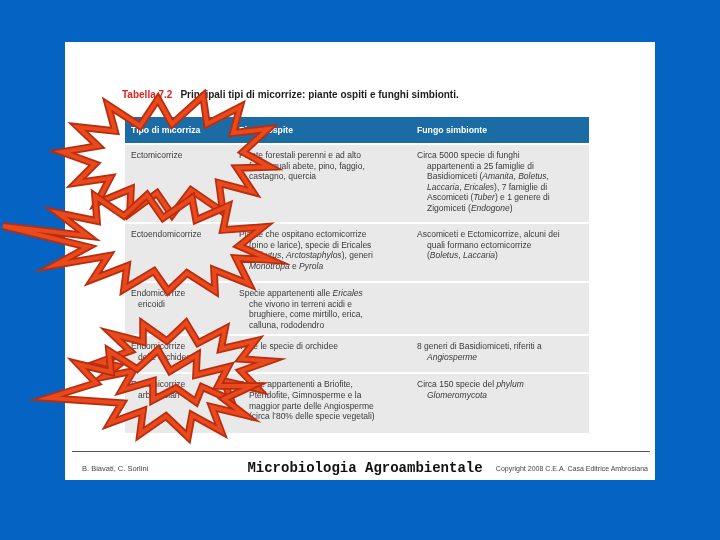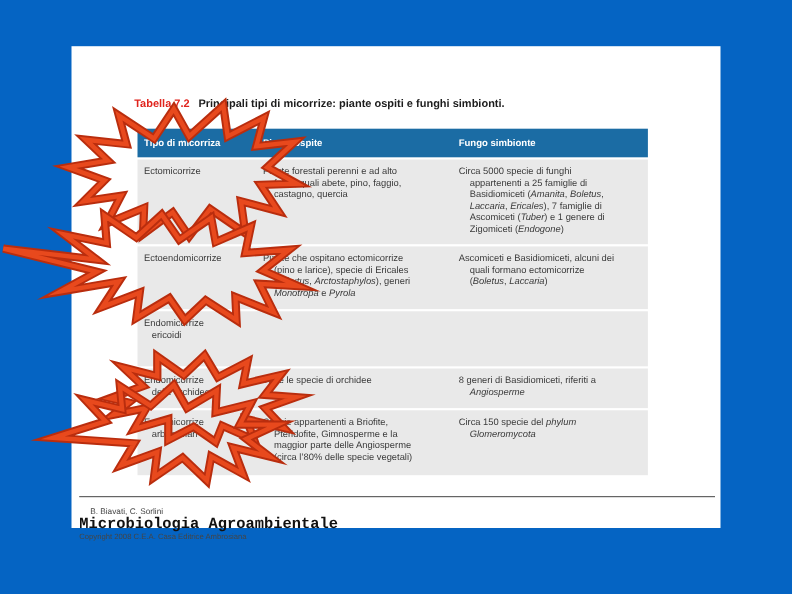--- a/index.html
+++ b/index.html
@@ -20,21 +20,21 @@
   .td{box-sizing:border-box;padding:5px 4px 4px 6px;white-space:pre-line;}
   .td.c1{padding-left:13px;text-indent:-7px;}
   .td.c2,.td.c3{padding-left:16px;text-indent:-10px;}
   .r1{min-height:77px;}
   .r2{min-height:57px;}
   .r3{min-height:50px;}
   .r4{min-height:36px;}
   .r5{min-height:59px;}
   i{}
   .footer-line{position:absolute;left:7px;right:5px;top:409px;border-top:1px solid #555555;}
-  .footer{position:absolute;left:7px;right:5px;top:418px;display:flex;align-items:flex-start;flex-direction:column;}
+  .footer{position:absolute;left:7px;right:5px;top:418px;display:flex;align-items:center;}
   .f-left{flex:1;font-size:7.5px;color:#454545;padding-left:10px;}
   .f-center{font-size:14px;font-weight:bold;color:#111111;font-family:Liberation Mono, monospace;}
   .f-right{flex:1;text-align:right;font-size:7px;color:#454545;padding-right:2px;}
   .bursts{position:absolute;left:0;top:0;width:720px;height:540px;pointer-events:none;z-index:5;}
   .burst-outer{fill:none;stroke:#b92d0e;stroke-width:7.5;stroke-linejoin:miter;stroke-miterlimit:8;}
   .burst-inner{fill:none;stroke:#e8491d;stroke-width:4;stroke-linejoin:miter;stroke-miterlimit:8;}
 </style>
 </head>
 <body>
 
@@ -64,28 +64,32 @@
 Ascomiceti (</span><i>Tuber</i><span>) e 1 genere di
 Zigomiceti (</span><i>Endogone</i><span>)</span></div>
       </div>
 
       <div class="trow r2">
         <div class="td c1">Ectoendomicorrize</div>
         <div class="td c2"><span>Piante che ospitano ectomicorrize
 (pino e larice), specie di Ericales
 (</span><i>Arbutus</i><span>, </span><i>Arctostaphylos</i><span>), generi
 </span><i>Monotropa</i><span> e </span><i>Pyrola</i></div>
-        <div class="td c3"><span>Ascomiceti e Basidiomiceti, alcuni dei
+        <div class="td c3"><span>Ascomiceti e Ectomicorrize, alcuni dei
 quali formano ectomicorrize
 (</span><i>Boletus</i><span>, </span><i>Laccaria</i><span>)</span></div>
       </div>
 
       <div class="trow r3">
         <div class="td c1">Endomicorrize
 ericoidi</div>
+        <div class="td c2"><span>Specie appartenenti alle </span><i>Ericales</i><span>
+che vivono in terreni acidi e
+brughiere, come mirtillo, erica,
+calluna, rododendro</span></div>
       </div>
 
       <div class="trow r4">
         <div class="td c1">Endomicorrize
 delle orchidee</div>
         <div class="td c2"><span>Tutte le specie di orchidee</span></div>
         <div class="td c3"><span>8 generi di Basidiomiceti, riferiti a
 </span><i>Angiosperme</i></div>
       </div>
 

